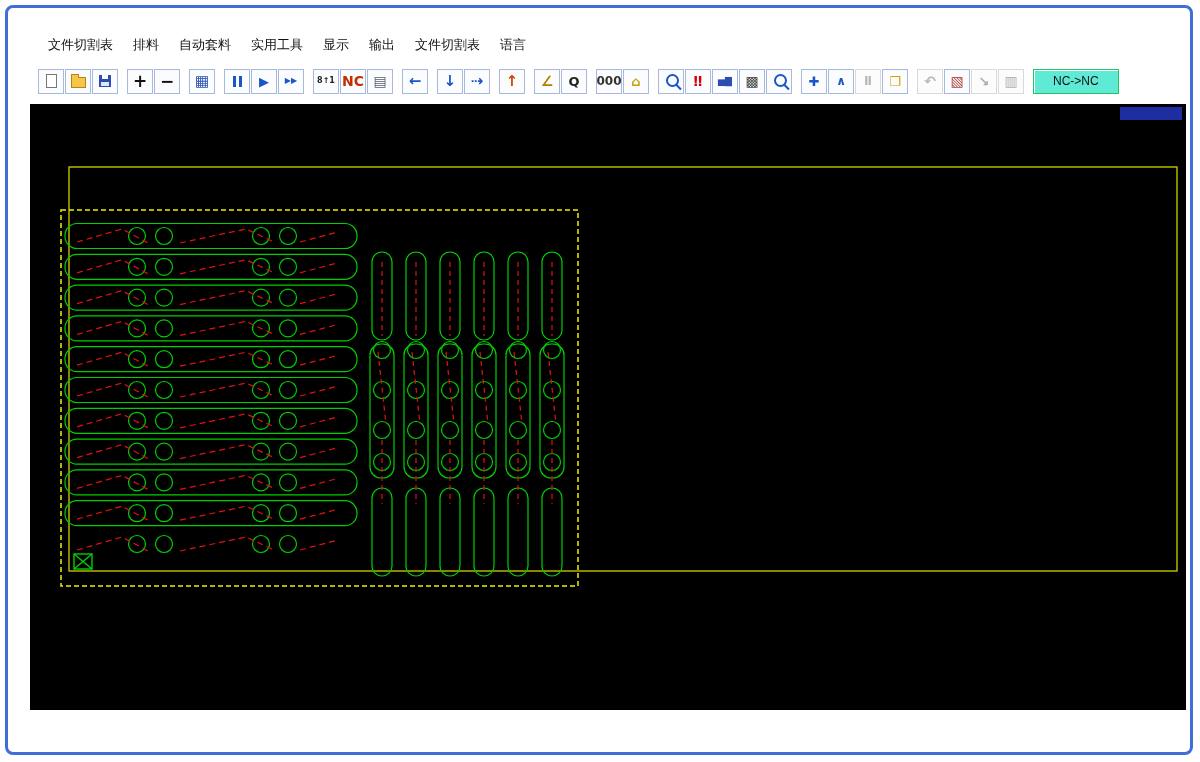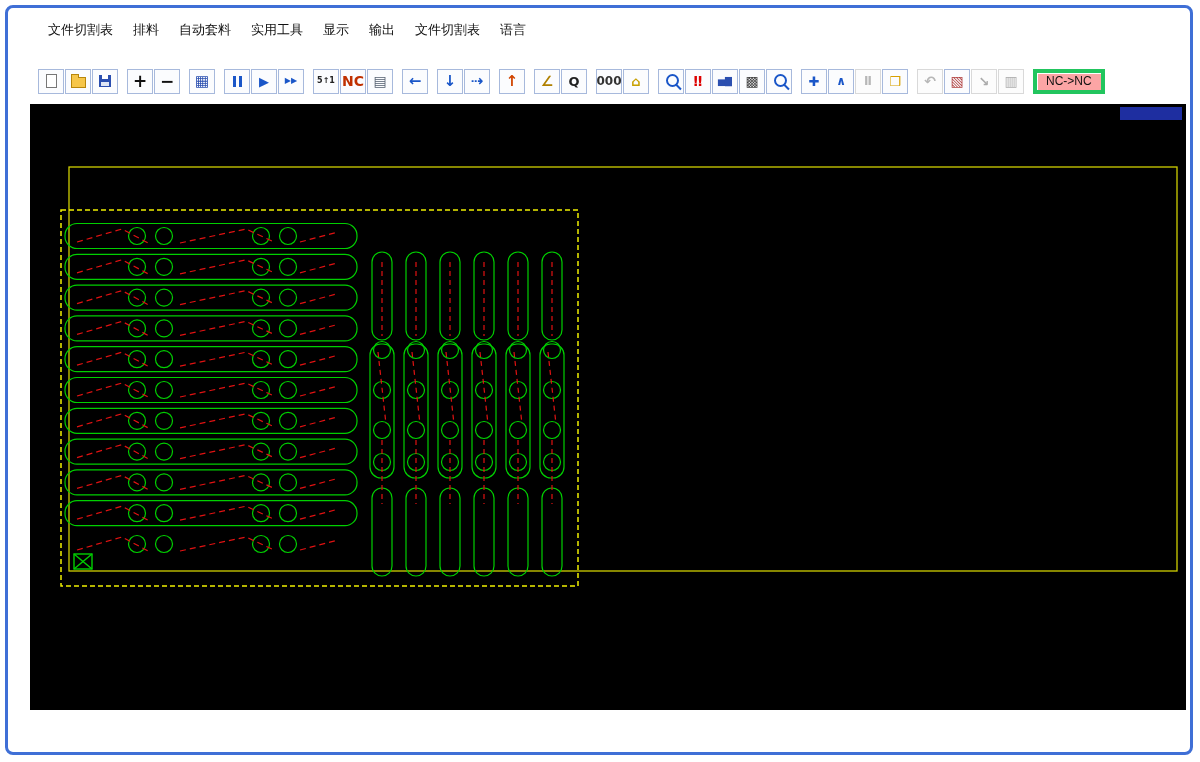--- a/index.html
+++ b/index.html
@@ -1,31 +1,31 @@
 <!DOCTYPE html>
 <html><head>
 <meta charset="utf-8">
 <style>
   html,body{margin:0;padding:0;width:1200px;height:762px;background:#ffffff;
     font-family:"Liberation Sans","DejaVu Sans",sans-serif;}
   .window{position:absolute;left:5px;top:5px;width:1188px;height:750px;
     border:3px solid #3f6fd6;border-radius:8px;background:#ffffff;
     box-sizing:border-box;overflow:hidden;}
-  .menubar{position:absolute;top:11px;left:30px;height:22px;display:flex;
+  .menubar{position:absolute;top:26px;left:30px;height:22px;display:flex;
     align-items:center;font-size:13px;color:#111;}
   .menu-item{padding:2px 10px;cursor:default;white-space:nowrap;}
   .toolbar{position:absolute;top:58px;left:30px;height:30px;display:flex;
     align-items:center;}
   .tb-btn{box-sizing:border-box;width:26px;height:25px;margin-right:1px;
     border:1px solid #a7b9dc;background:#fbfcfe;display:flex;align-items:center;
     justify-content:center;padding:0;cursor:default;}
   .tb-btn.disabled{border-color:#c9c9c9;filter:grayscale(1);opacity:.7;}
   .tb-sep{width:8px;height:100%;display:inline-block;}
-  .tb-text{width:auto;padding:0 9px;font-family:"Liberation Sans",sans-serif;
-    font-size:12px;color:#111;border:4px solid #22c55e;background:#fca5a5;
+  .tb-text{width:auto;padding:0 19px;font-family:"Liberation Sans",sans-serif;
+    font-size:12px;color:#111;border:1px solid #22c55e;background:#5eead4;
     box-shadow:inset 1px 1px 0 #ffffff;}
   .tb-glyph{line-height:1;font-family:"DejaVu Sans",sans-serif;font-weight:700;
     font-size:12px;display:flex;align-items:center;justify-content:center;}
   .shape-page{width:9px;height:12px;background:#fff;border:1px solid #777;}
   .shape-folder{width:13px;height:9px;background:#f6c64a;border:1px solid #b8860b;
     position:relative;margin-top:3px;}
   .shape-folder::before{content:"";position:absolute;left:-1px;top:-4px;width:6px;
     height:3px;background:#f6c64a;border:1px solid #b8860b;border-bottom:none;}
   .shape-floppy{width:12px;height:12px;background:#2b4fb0;position:relative;}
   .shape-floppy::before{content:"";position:absolute;left:3px;top:0;width:6px;
@@ -82,21 +82,21 @@
         <span class="tb-glyph shape-pause"></span>
       </button>
       <button class="tb-btn">
         <span class="tb-glyph" style="color: rgb(26, 86, 200); font-size: 13px;">▶</span>
       </button>
       <button class="tb-btn">
         <span class="tb-glyph" style="color: rgb(26, 86, 200); font-size: 8px;">▶▶</span>
       </button>
       <span class="tb-sep"></span>
       <button class="tb-btn">
-        <span class="tb-glyph" style="color: rgb(34, 34, 34); font-size: 8px;">5↑1</span>
+        <span class="tb-glyph" style="color: rgb(34, 34, 34); font-size: 8px;">8↑1</span>
       </button>
       <button class="tb-btn">
         <span class="tb-glyph" style="color: rgb(192, 48, 0); font-size: 14px;">NC</span>
       </button>
       <button class="tb-btn">
         <span class="tb-glyph" style="color: rgb(85, 96, 112); font-size: 14px;">▤</span>
       </button>
       <span class="tb-sep"></span>
       <button class="tb-btn">
         <span class="tb-glyph" style="color: rgb(26, 86, 200); font-size: 15px;">←</span>

